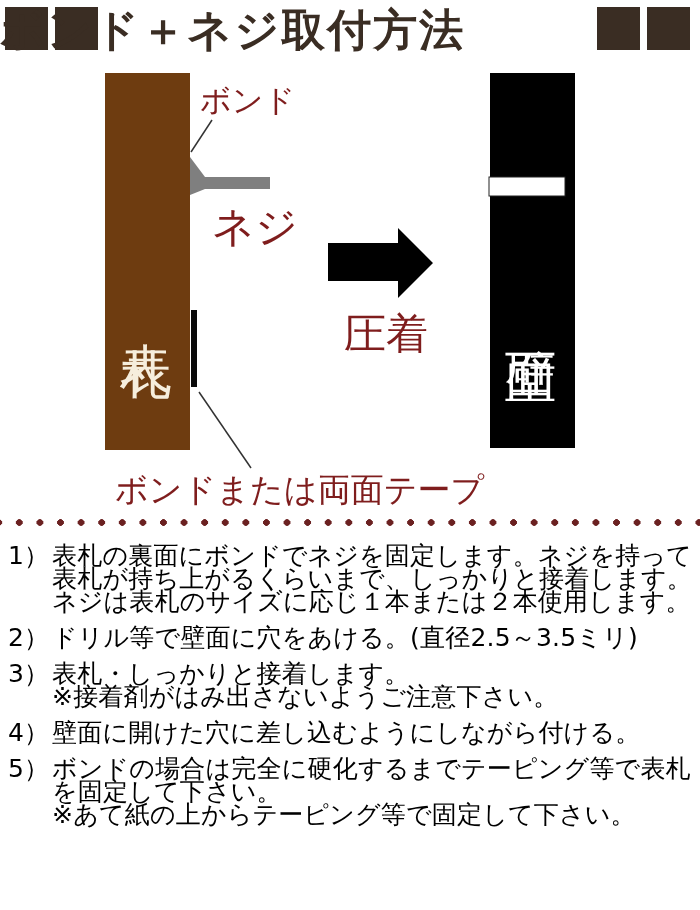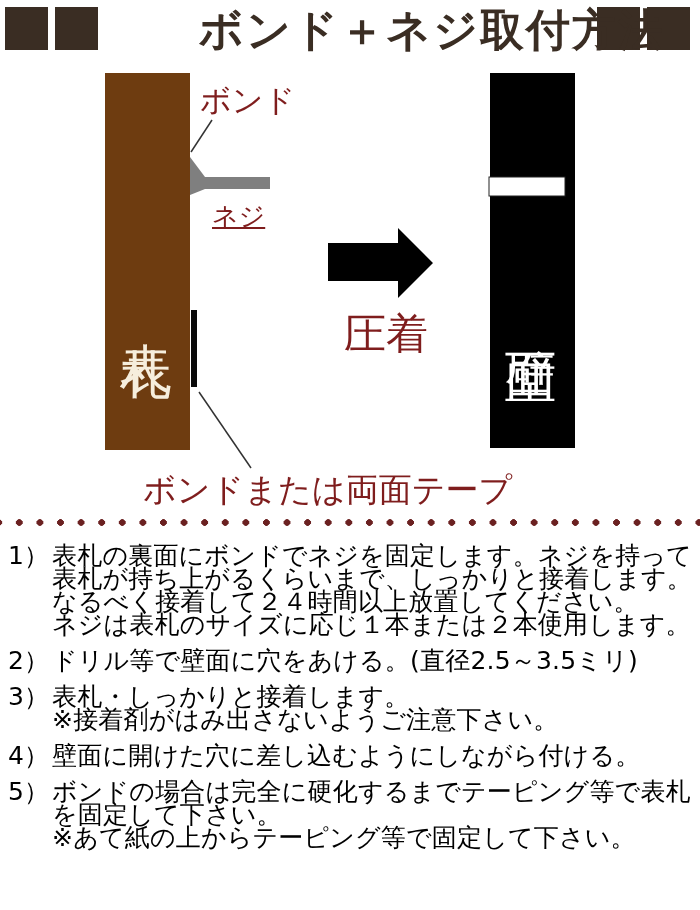--- a/index.html
+++ b/index.html
@@ -4,30 +4,30 @@
 <style>
   html,body{margin:0;padding:0;background:#fff;}
   .page{
     position:relative;width:700px;height:910px;background:#fff;
     font-family:"DejaVu Sans",sans-serif;color:#000;overflow:hidden;
   }
   
   .title-square{position:absolute;top:7px;width:43px;height:43px;background:#3a2d23;}
   .sq1{left:5px;} .sq2{left:55px;} .sq3{left:597px;} .sq4{left:647px;}
   .page-title{
-    position:absolute;top:1px;left:0;width:664px;text-align:right;
+    position:absolute;top:1px;left:0;width:664px;text-align:left;
     font-size:44px;font-weight:bold;color:#3a2d23;letter-spacing:2px;white-space:nowrap;
   }
   
   .diagram-svg{position:absolute;top:60px;left:0;}
   .dlabel{position:absolute;white-space:nowrap;color:#7f1d1d;}
   .bond-label{left:200px;top:80px;font-size:31px;}
-  .screw-label{left:212px;top:199px;font-size:26px;text-decoration:underline;}
+  .screw-label{left:212px;top:199px;font-size:42px;}
   .press-label{left:344px;top:306px;font-size:42px;}
-  .tape-label{left:115px;top:468px;font-size:33px;margin-left:28px;}
+  .tape-label{left:115px;top:468px;font-size:33px;}
   .vtext{
     position:absolute;writing-mode:vertical-rl;text-orientation:upright;
     font-size:52px;line-height:1;letter-spacing:6px;white-space:nowrap;
   }
   .plate-text{left:120px;top:301px;color:#f6eedd;}
   .wall-text{left:505px;top:306px;color:#ffffff;}
   
   .dotted-sep{
     position:absolute;top:518px;left:0;width:700px;height:9px;
     background-image:radial-gradient(circle,#6b2121 0 3.1px,transparent 3.4px);
@@ -74,21 +74,20 @@
   <div class="dlabel tape-label">ボンドまたは両面テープ</div>
 
   <div class="dotted-sep"></div>
 
   <div class="instructions" id="instructions">
       <div class="inst-item">
         <span class="inst-num">1）</span>
         <div class="inst-lines">
           <div class="inst-line">表札の裏面にボンドでネジを固定します。ネジを持って</div>
           <div class="inst-line">表札が持ち上がるくらいまで、しっかりと接着します。</div>
-          <div class="inst-line">なるべく接着して２４時間以上放置してください。</div>
           <div class="inst-line">ネジは表札のサイズに応じ１本または２本使用します。</div>
         </div>
       </div>
       <div class="inst-item">
         <span class="inst-num">2）</span>
         <div class="inst-lines">
           <div class="inst-line">ドリル等で壁面に穴をあける。(直径2.5～3.5ミリ)</div>
         </div>
       </div>
       <div class="inst-item">

